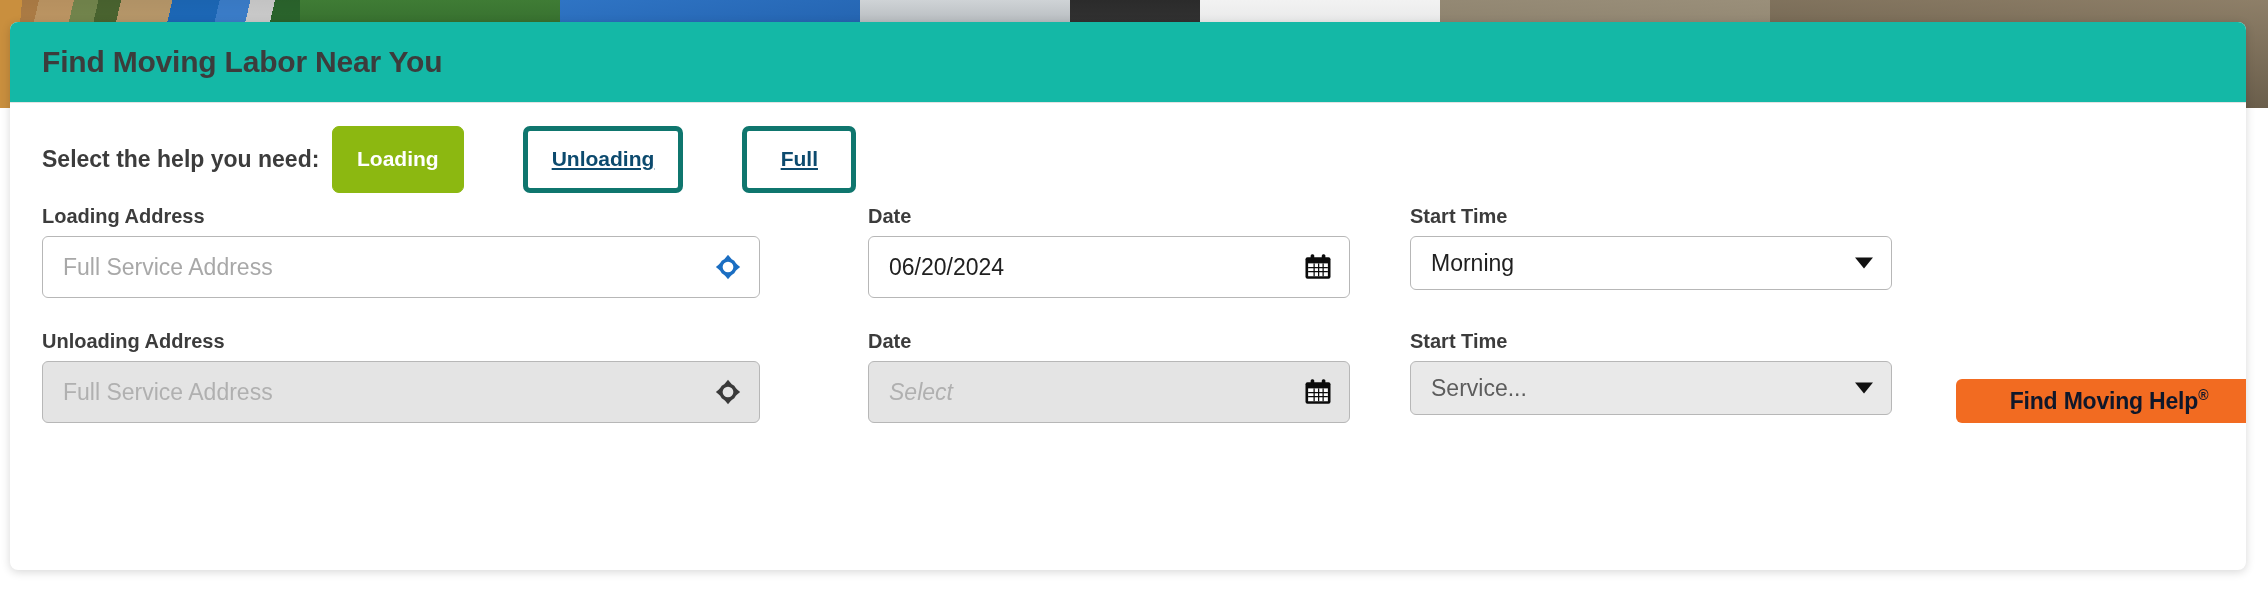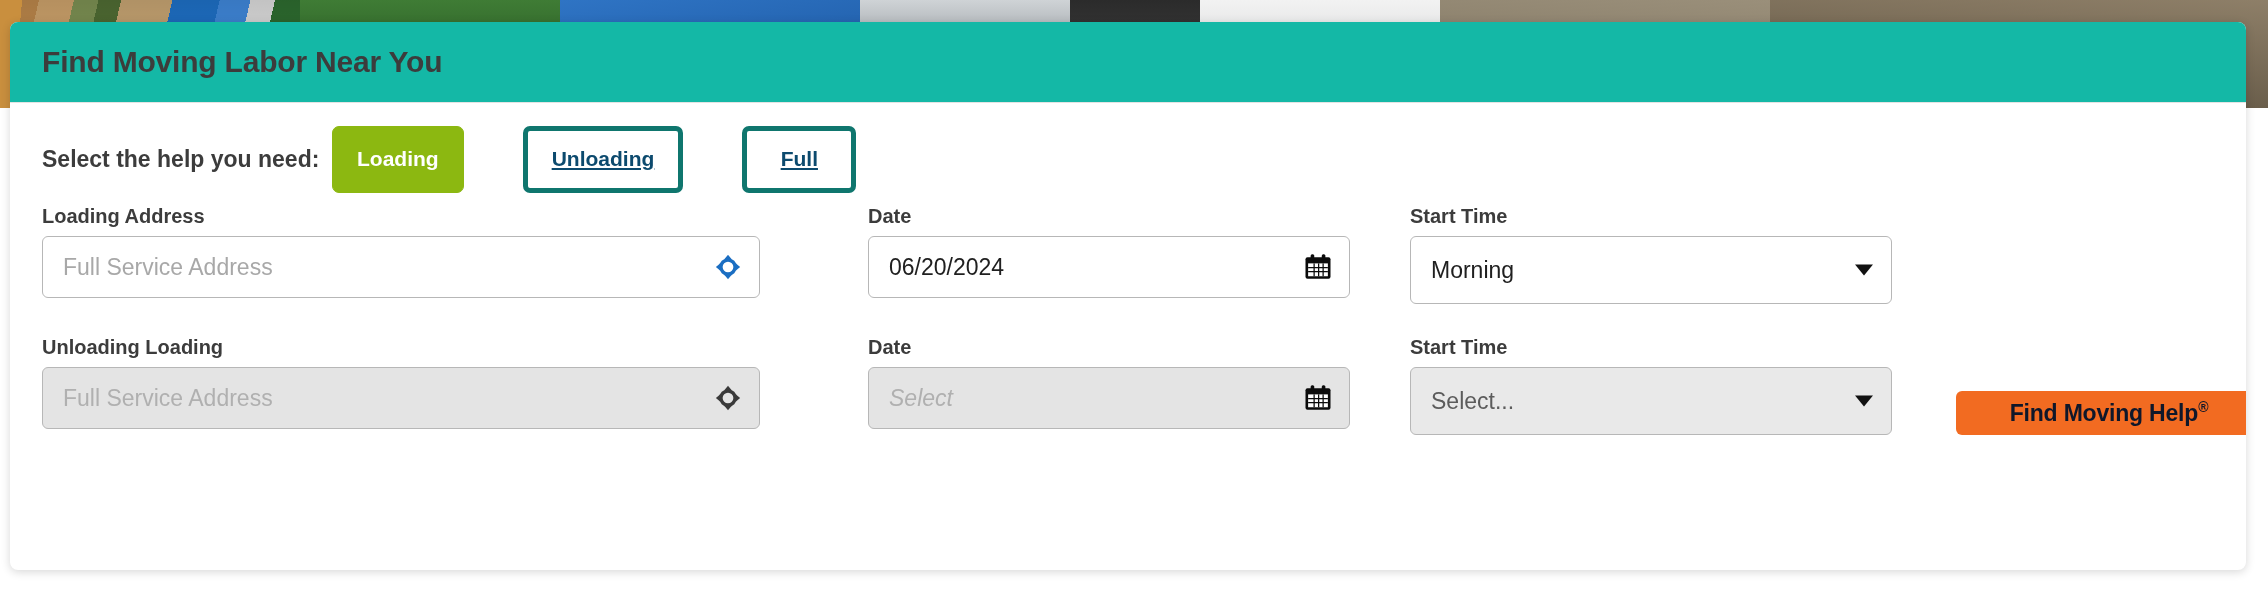--- a/index.html
+++ b/index.html
@@ -166,21 +166,21 @@
     width: 30px;
     height: 30px;
     display: flex;
     align-items: center;
     justify-content: center;
   }
 
   
   .select-box {
     position: relative;
-    height: 68px;
+    height: 54px;
     border: 1px solid #b7b7b7;
     border-radius: 6px;
     background: #ffffff;
     box-sizing: border-box;
     display: flex;
     align-items: center;
     padding: 0 52px 0 20px;
     font-size: 23px;
     color: #202020;
     cursor: pointer;
@@ -298,21 +298,21 @@
         <div class="select-box">
           <span class="val">Morning</span>
           <span class="caret"></span>
         </div>
       </div>
 
       <div class="spacer"></div>
       <div class="spacer"></div>
 
       <div class="cell">
-        <div class="field-label">Unloading Loading</div>
+        <div class="field-label">Unloading Address</div>
         <div class="input-box disabled">
           <span class="ph">Full Service Address</span>
           <span class="field-icon">
             <svg width="28" height="28" viewBox="0 0 24 24" aria-hidden="true">
               <path d="M12 1.6 L15 5.2 H9 Z" fill="#3a3a3a"></path>
               <path d="M12 22.4 L9 18.8 H15 Z" fill="#3a3a3a"></path>
               <path d="M1.6 12 L5.2 9 V15 Z" fill="#3a3a3a"></path>
               <path d="M22.4 12 L18.8 15 V9 Z" fill="#3a3a3a"></path>
               <circle cx="12" cy="12" r="6.1" fill="none" stroke="#3a3a3a" stroke-width="3"></circle>
             </svg>
@@ -342,21 +342,21 @@
             </svg>
           </span>
         </div>
       </div>
 
       <div class="spacer"></div>
 
       <div class="cell">
         <div class="field-label">Start Time</div>
         <div class="select-box disabled">
-          <span class="val">Select...</span>
+          <span class="val">Service...</span>
           <span class="caret"></span>
         </div>
       </div>
 
       <div class="spacer"></div>
 
       <div class="submit-cell">
         <button class="submit-btn"><span>Find Moving Help</span><sup>®</sup></button>
       </div>
 

